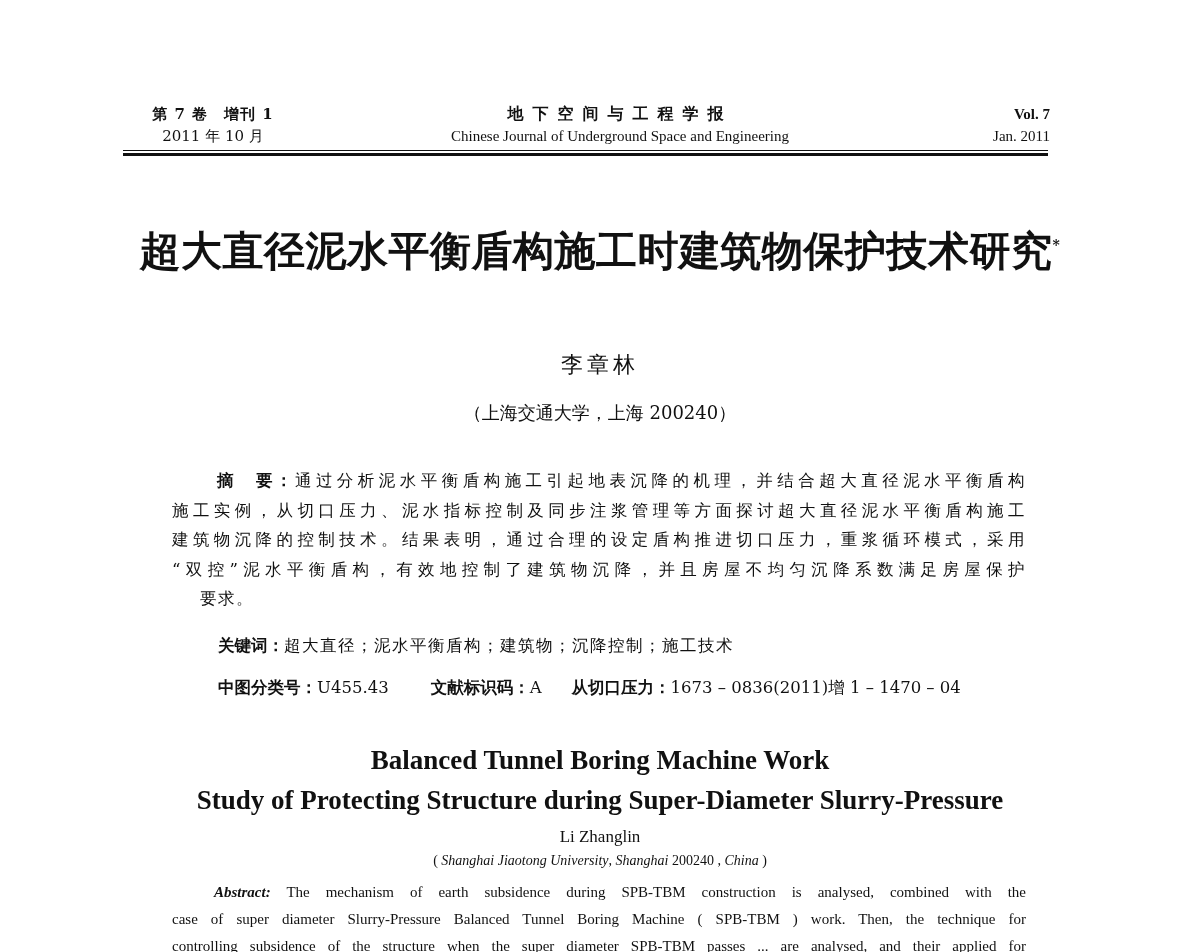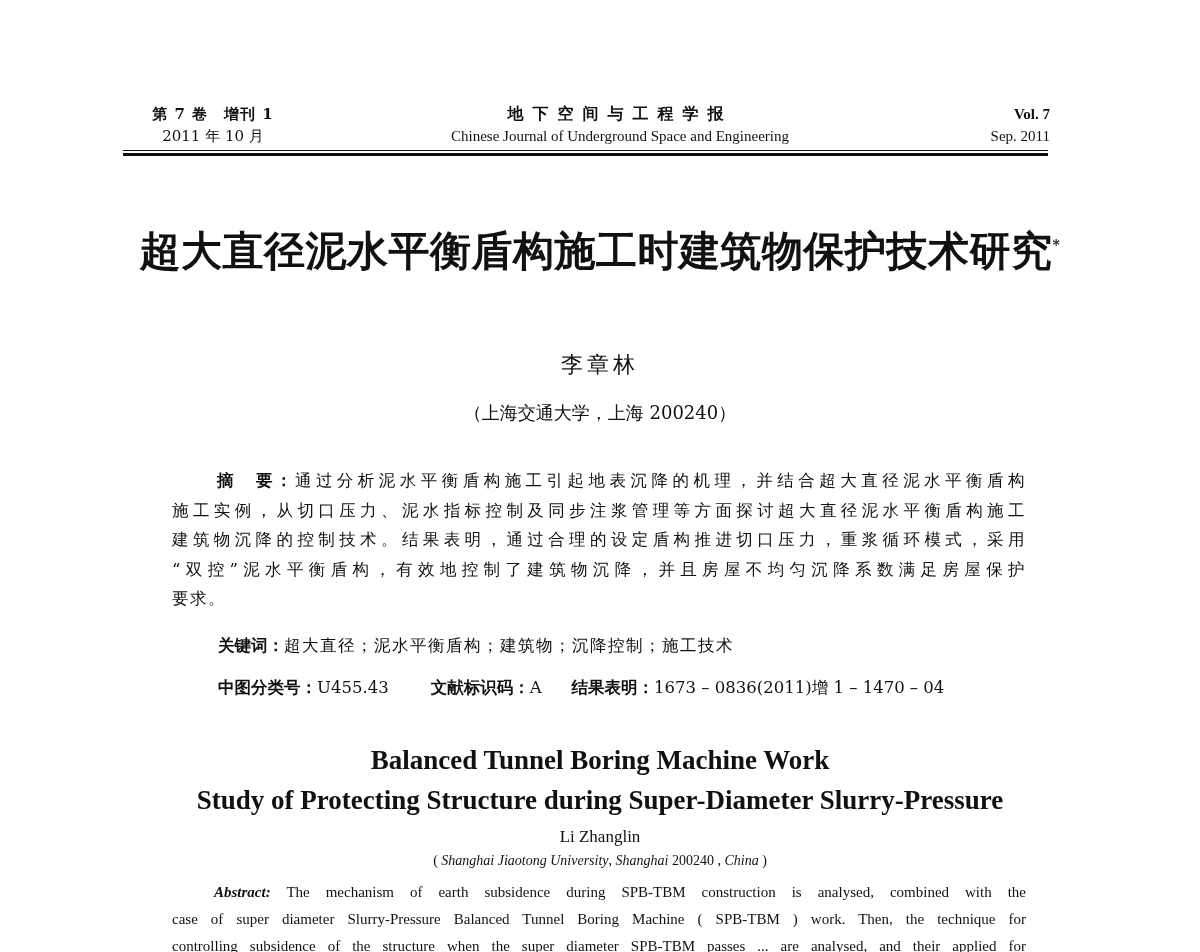--- a/index.html
+++ b/index.html
@@ -18,21 +18,21 @@
   .rule-thin { left: 123px; top: 150px; width: 925px; height: 1px; background: #111; }
   .rule-thick { left: 123px; top: 153px; width: 925px; height: 3px; background: #111; }
 
   .title-cn { left: 120px; top: 215px; width: 960px; text-align: center; font-size: 41px; font-weight: bold; line-height: 60px; letter-spacing: 0.5px; font-family: "DejaVu Serif", serif; }
   .title-cn sup { font-size: 14px; vertical-align: super; }
   .author-cn { left: 400px; top: 350px; width: 400px; text-align: center; font-size: 22px; letter-spacing: 4px; line-height: 30px; }
   .affil-cn { left: 400px; top: 400px; width: 400px; text-align: center; font-size: 18px; line-height: 26px; }
 
   .abstract-cn { left: 172px; top: 466px; width: 854px; font-size: 16.5px; line-height: 29.5px; text-align: justify; text-align-last: justify; letter-spacing: 1.5px; }
   .abstract-cn .para { text-indent: 45px; }
-  .abstract-cn .lastline { text-align-last: left; }
+  .abstract-cn .lastline { text-align-last: left; margin-left: 28px; }
   .abstract-cn .label { font-weight: bold; font-family: "DejaVu Sans", sans-serif; letter-spacing: 0; margin-top: 36px; }
   .kw { left: 218px; top: 633px; width: 820px; font-size: 16.5px; line-height: 26px; letter-spacing: 1.5px; }
   .kw .label { font-weight: bold; font-family: "DejaVu Sans", sans-serif; letter-spacing: 0; }
   .cls { left: 218px; top: 675px; width: 820px; font-size: 16.5px; line-height: 26px; white-space: nowrap; }
   .cls .label { font-weight: bold; font-family: "DejaVu Sans", sans-serif; }
   .cls .gap { display: inline-block; width: 42px; }
 
   .title-en { left: 150px; top: 740px; width: 900px; text-align: center; font-size: 27px; font-weight: bold; line-height: 40px; font-family: "Liberation Serif", serif; }
   .author-en { left: 400px; top: 826px; width: 400px; text-align: center; font-size: 17px; line-height: 22px; font-family: "Liberation Serif", serif; }
   .affil-en { left: 300px; top: 850px; width: 600px; text-align: center; font-size: 14px; line-height: 22px; font-family: "Liberation Serif", serif; }
@@ -47,21 +47,21 @@
 <div class="abs hdr-left">
   <div class="l1">第 7 卷　增刊 1</div>
   <div>2011 年 10 月</div>
 </div>
 <div class="abs hdr-center">
   <div class="cn">地下空间与工程学报</div>
   <div class="en">Chinese Journal of Underground Space and Engineering</div>
 </div>
 <div class="abs hdr-right">
   <div class="l1">Vol. 7</div>
-  <div>Sep. 2011</div>
+  <div>Jan. 2011</div>
 </div>
 <div class="abs rule-thin"></div>
 <div class="abs rule-thick"></div>
 
 <div class="abs title-cn">
   <span>超大直径泥水平衡盾构施工时建筑物保护技术研究</span><sup>*</sup>
 </div>
 <div class="abs author-cn">李章林</div>
 <div class="abs affil-cn">（上海交通大学，上海 200240）</div>
 
@@ -71,21 +71,21 @@
   <div>建筑物沉降的控制技术。结果表明，通过合理的设定盾构推进切口压力，重浆循环模式，采用</div>
   <div>“双控”泥水平衡盾构，有效地控制了建筑物沉降，并且房屋不均匀沉降系数满足房屋保护</div>
   <div class="lastline">要求。</div>
 </div>
 
 <div class="abs kw">
   <span class="label">关键词：</span><span>超大直径；泥水平衡盾构；建筑物；沉降控制；施工技术</span>
 </div>
 
 <div class="abs cls">
-  <span class="label">中图分类号：</span><span>U455.43</span><span class="gap"></span><span class="label">文献标识码：</span><span>A</span><span class="gap" style="width:30px"></span><span class="label">结果表明：</span><span>1673 – 0836(2011)增 1 – 1470 – 04</span>
+  <span class="label">中图分类号：</span><span>U455.43</span><span class="gap"></span><span class="label">文献标识码：</span><span>A</span><span class="gap" style="width:30px"></span><span class="label">从切口压力：</span><span>1673 – 0836(2011)增 1 – 1470 – 04</span>
 </div>
 
 <div class="abs title-en">
   <div>Balanced Tunnel Boring Machine Work</div>
   <div>Study of Protecting Structure during Super-Diameter Slurry-Pressure</div>
 </div>
 <div class="abs author-en">Li Zhanglin</div>
 <div class="abs affil-en">
   <span>( </span><i>Shanghai Jiaotong University</i><span>, </span><i>Shanghai</i><span> 200240 , </span><i>China</i><span> )</span>
 </div>

